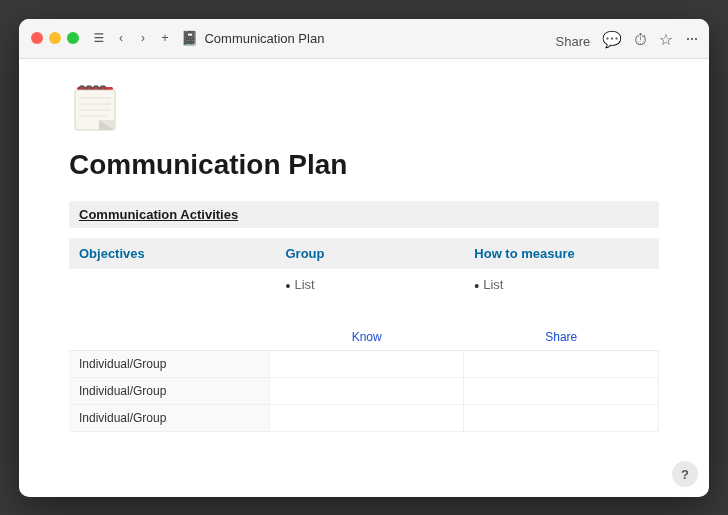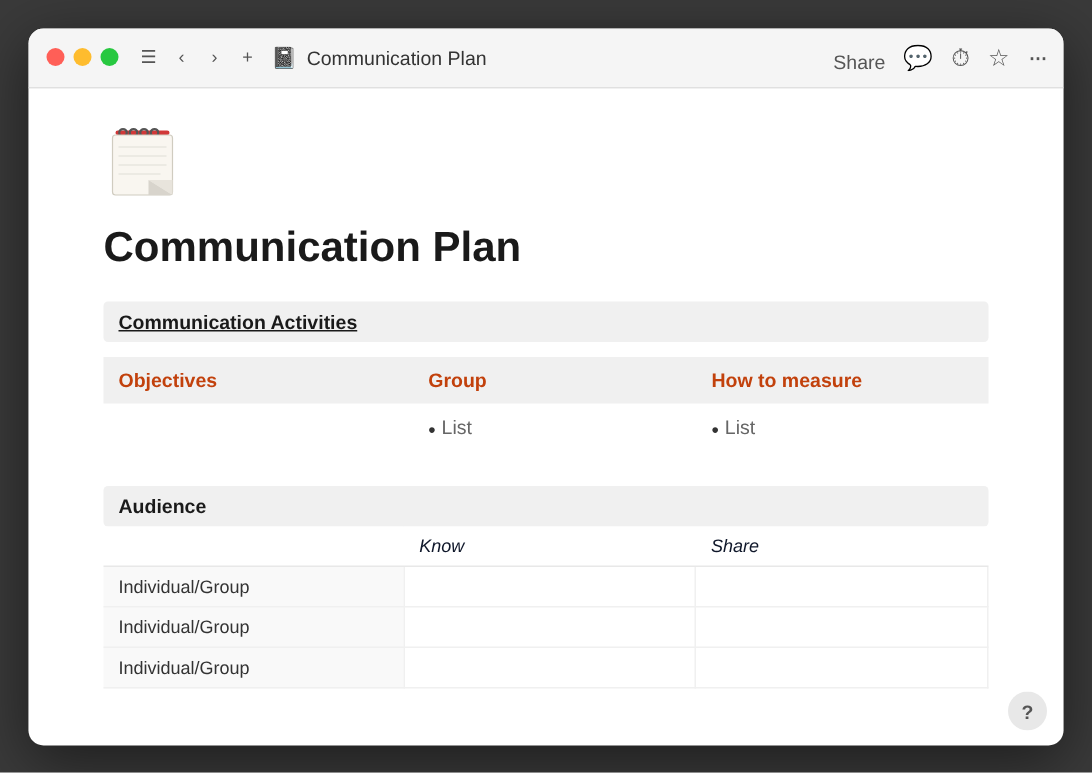--- a/index.html
+++ b/index.html
@@ -146,21 +146,21 @@
       border-collapse: collapse;
       margin-bottom: 20px;
       margin-top: 10px;
     }
 
     .objectives-table th {
       background: #f0f0f0;
       padding: 8px 10px;
       font-size: 13px;
       font-weight: 600;
-      color: #c2410c;
+      color: #0369a1;
       text-align: left;
       border: none;
     }
 
     .objectives-table td {
       padding: 8px 10px;
       font-size: 13px;
       color: #555;
       vertical-align: top;
       border: none;
@@ -197,26 +197,25 @@
 
     .audience-table {
       width: 100%;
       border-collapse: collapse;
       margin-top: 0;
     }
 
     .audience-table th {
       font-size: 12px;
       font-weight: 500;
-      color: #0f172a;
-      text-align: left;
+      color: #1d4ed8;
+      text-align: center;
       padding: 6px 10px;
       background: #fff;
       border-bottom: 1px solid #e8e8e8;
-      font-style: italic;
     }
 
     .audience-table td {
       font-size: 12px;
       color: #333;
       padding: 6px 10px;
       border-bottom: 1px solid #f0f0f0;
       border-right: 1px solid #f0f0f0;
     }
 
@@ -337,21 +336,20 @@
             <td>
               <div class="list-item">
                 <span class="list-bullet">•</span>
                 <span>List</span>
               </div>
             </td>
           </tr>
         </tbody>
       </table>
 
-      <div class="audience-header">Audience</div>
 
       <table class="audience-table">
         <thead>
           <tr>
             <th></th>
             <th>Know</th>
             <th>Share</th>
           </tr>
         </thead>
         <tbody id="audience-rows">

